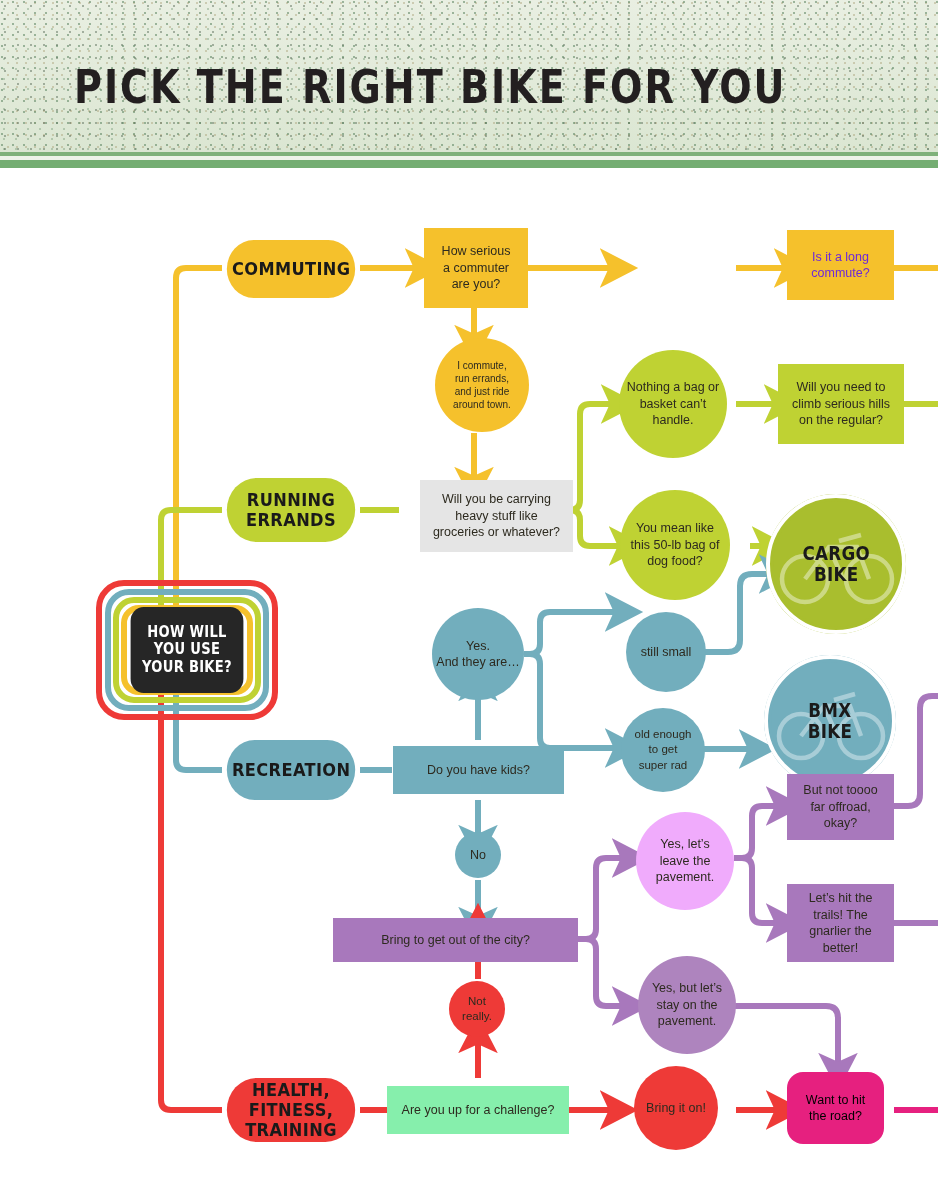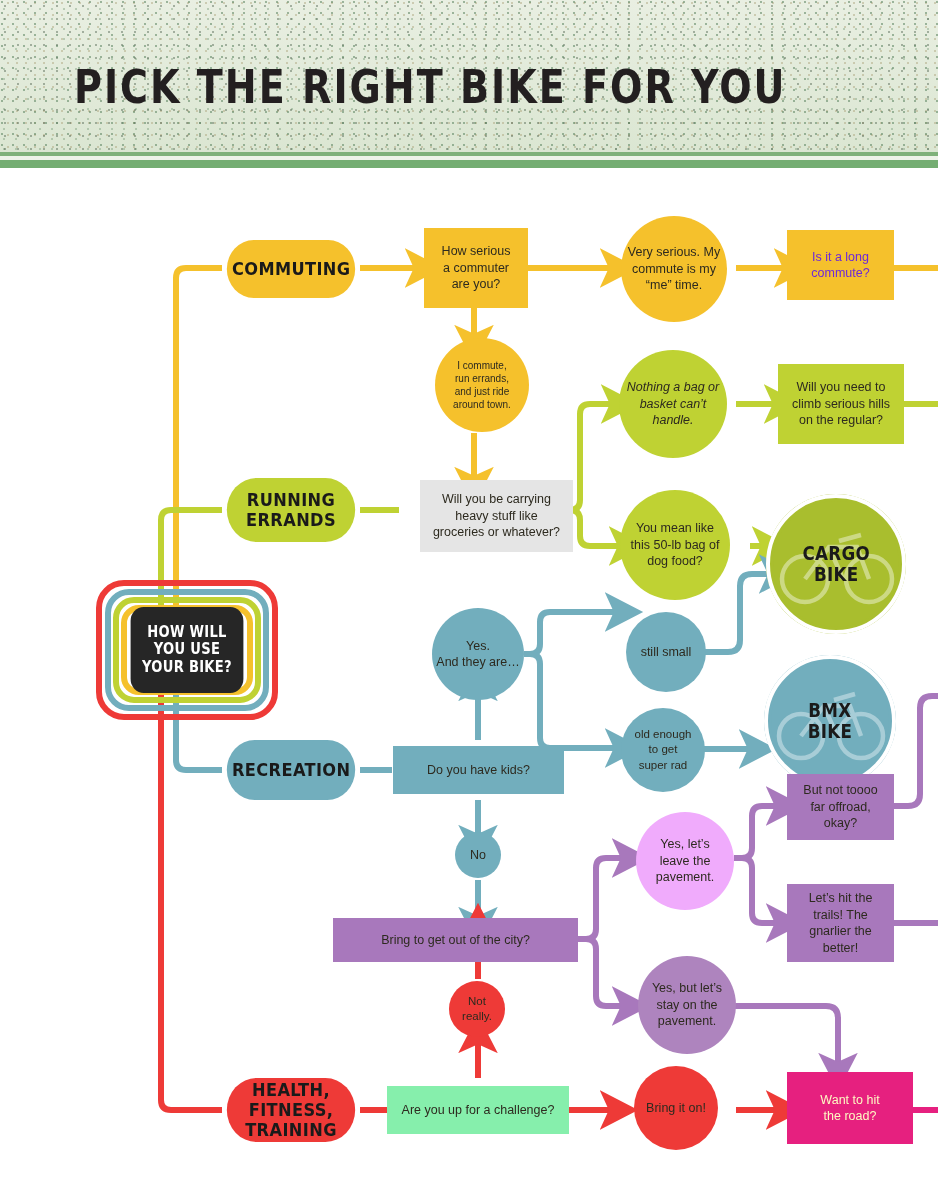--- a/index.html
+++ b/index.html
@@ -189,26 +189,25 @@
     <span class="pill-inner">RUNNING<br>ERRANDS</span>
   </div>
   <div class="node pill" style="left:222px;top:572px;width:138px;height:60px;background:#72AEBD;">
     <span class="pill-inner">RECREATION</span>
   </div>
   <div class="node pill" style="left:222px;top:910px;width:138px;height:64px;background:#EE3A37;">
     <span class="pill-inner">HEALTH, FITNESS,<br>TRAINING</span>
   </div>
 
   <div class="node qbox" style="left:424px;top:60px;width:104px;height:80px;background:#F5C12C;color:#2d2a1f;">How serious<br>a commuter<br>are you?</div>
-  <div class="node circle" style="left:621px;top:48px;width:106px;height:106px;background:#F5C12C;color:#2d2a1f;">Very serious. My<br>commute is my<br>“me” time.</div>
   <div class="node qbox" style="left:787px;top:62px;width:107px;height:70px;background:#F5C12C;color:#6d28d9;">Is it a long<br>commute?</div>
   <div class="node circle" style="left:435px;top:170px;width:94px;height:94px;background:#F5C12C;color:#2d2a1f;font-size:10px;">I commute,<br>run errands,<br>and just ride<br>around town.</div>
 
   <div class="node qbox" style="left:420px;top:312px;width:153px;height:72px;background:#e5e5e5;color:#2d2a1f;">Will you be carrying<br>heavy stuff like<br>groceries or whatever?</div>
-  <div class="node circle" style="left:619px;top:182px;width:108px;height:108px;background:#BFD233;color:#2d2a1f;font-style:italic;">Nothing a bag or<br>basket can’t<br>handle.</div>
+  <div class="node circle" style="left:619px;top:182px;width:108px;height:108px;background:#BFD233;color:#2d2a1f;">Nothing a bag or<br>basket can’t<br>handle.</div>
   <div class="node qbox" style="left:778px;top:196px;width:126px;height:80px;background:#BFD233;color:#2d2a1f;">Will you need to<br>climb serious hills<br>on the regular?</div>
   <div class="node circle" style="left:620px;top:322px;width:110px;height:110px;background:#BFD233;color:#2d2a1f;">You mean like<br>this 50-lb bag of<br>dog food?</div>
 
   <div class="result" style="left:766px;top:326px;width:140px;height:140px;background:#A9BE2E;">
     <div class="ring"></div>
     <div class="disc" style="background:#A9BE2E;"></div>
     <div class="ghost">
       <svg viewBox="0 0 126 126" width="126" height="126">
         <g fill="none" stroke="#ffffff" stroke-width="4.5" opacity="0.75">
           <circle cx="32" cy="78" r="23"></circle>
@@ -243,15 +242,15 @@
 
   <div class="node qbox" style="left:333px;top:750px;width:245px;height:44px;background:#A878BC;color:#2d2a1f;">Bring to get out of the city?</div>
   <div class="node circle" style="left:636px;top:644px;width:98px;height:98px;background:#f0abfc;color:#2d2a1f;">Yes, let’s<br>leave the<br>pavement.</div>
   <div class="node qbox" style="left:787px;top:606px;width:107px;height:66px;background:#A878BC;color:#2d2a1f;">But not toooo<br>far offroad,<br>okay?</div>
   <div class="node qbox" style="left:787px;top:716px;width:107px;height:78px;background:#A878BC;color:#2d2a1f;">Let’s hit the<br>trails! The<br>gnarlier the<br>better!</div>
   <div class="node circle" style="left:638px;top:788px;width:98px;height:98px;background:#AE84BE;color:#2d2a1f;">Yes, but let’s<br>stay on the<br>pavement.</div>
 
   <div class="node circle" style="left:449px;top:813px;width:56px;height:56px;background:#EE3A37;color:#2d2a1f;font-size:11.5px;">Not<br>really.</div>
   <div class="node qbox" style="left:387px;top:918px;width:182px;height:48px;background:#86efac;color:#2d2a1f;">Are you up for a challenge?</div>
   <div class="node circle" style="left:634px;top:898px;width:84px;height:84px;background:#EE3A37;color:#2d2a1f;">Bring it on!</div>
-  <div class="node qbox" style="left:787px;top:904px;width:126px;height:72px;background:#E6207F;color:#fef9c3;">Want to hit<br>the road?</div>
+  <div class="node qbox" style="left:787px;top:904px;width:97px;height:72px;background:#E6207F;color:#000000;border-radius:16px;">Want to hit<br>the road?</div>
 
 </div>
 
 </body></html>

